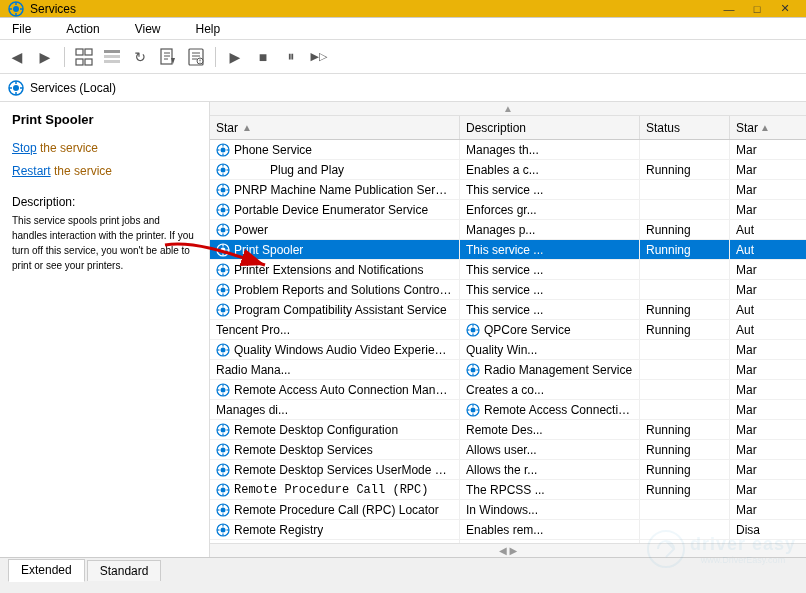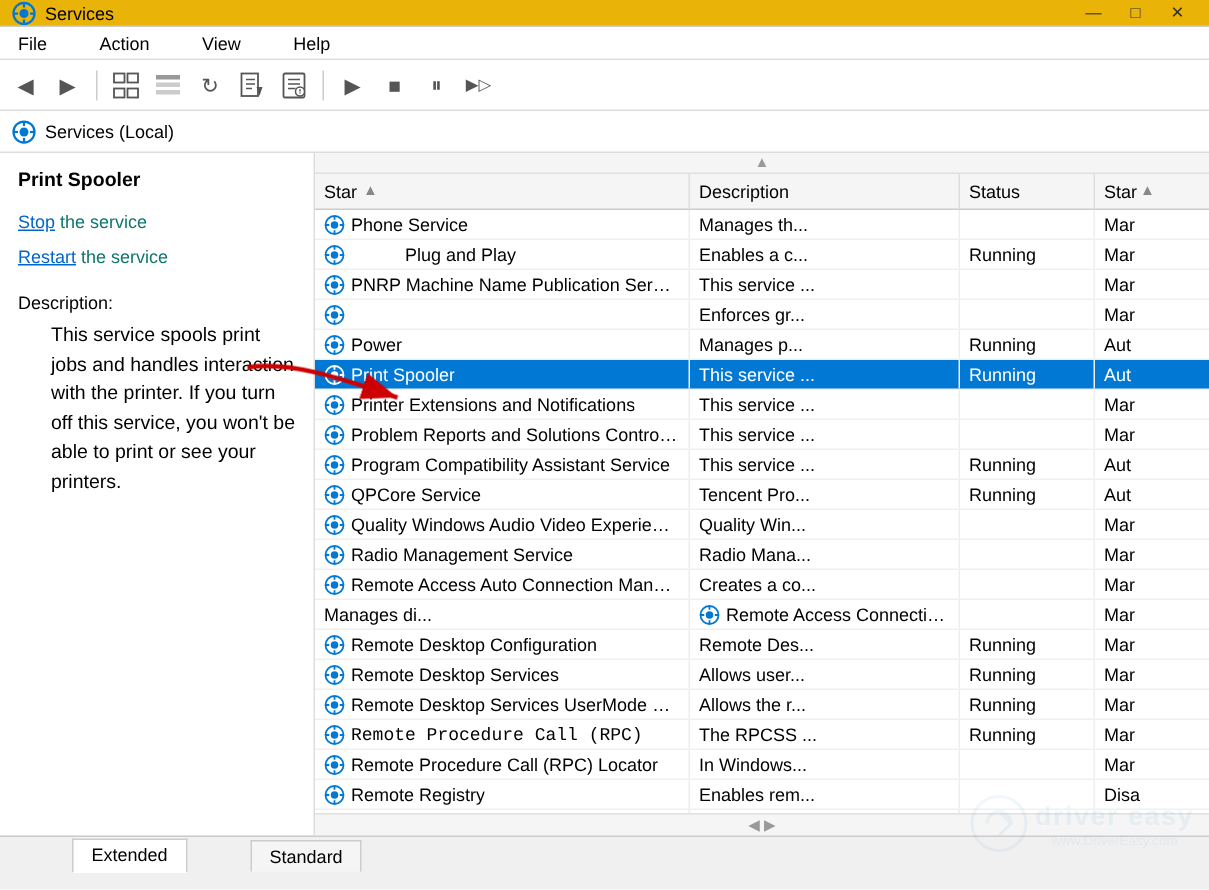--- a/index.html
+++ b/index.html
@@ -149,39 +149,38 @@
       color: #000;
       margin-bottom: 12px;
     }
     .left-panel-link {
       color: #0066cc;
       text-decoration: underline;
       cursor: pointer;
       display: inline;
     }
     .left-panel-text {
-      color: #0f766e;
+      color: #a16207;
       display: inline;
       margin-top: 35px;
     }
     .left-panel-action {
       margin-bottom: 4px;
       line-height: 1.6;
     }
     .left-panel-desc-title {
       font-weight: normal;
       color: #000;
       margin-top: 14px;
       margin-bottom: 4px;
     }
     .left-panel-desc-text {
       color: #000;
       line-height: 1.5;
-      font-size: 13px;
-      margin-left: 22px;
+      font-size: 10px;
     }
 
     
     .right-panel {
       flex: 1;
       display: flex;
       flex-direction: column;
       overflow: hidden;
     }
     .table-header {
@@ -265,21 +264,20 @@
     }
     .tab {
       padding: 3px 12px;
       font-size: 12px;
       cursor: pointer;
       border: 1px solid #ccc;
       background: #f5f5f5;
       border-bottom: none;
       margin-right: 2px;
       color: #000;
-      margin-left: 40px;
     }
     .tab.active {
       background: #fff;
       border-bottom: 1px solid #fff;
       margin-bottom: -1px;
       padding-bottom: 4px;
     }
 
     
     .watermark {
@@ -487,20 +485,21 @@
                 <span class="service-icon">
                   <svg width="14" height="14" viewBox="0 0 14 14">
       <circle cx="7" cy="7" r="6" fill="none" stroke="#0078d4" stroke-width="1.2"></circle>
       <circle cx="7" cy="7" r="2.5" fill="#0078d4"></circle>
       <line x1="7" y1="1" x2="7" y2="3.5" stroke="#0078d4" stroke-width="1.2"></line>
       <line x1="7" y1="10.5" x2="7" y2="13" stroke="#0078d4" stroke-width="1.2"></line>
       <line x1="1" y1="7" x2="3.5" y2="7" stroke="#0078d4" stroke-width="1.2"></line>
       <line x1="10.5" y1="7" x2="13" y2="7" stroke="#0078d4" stroke-width="1.2"></line>
     </svg>
                 </span>
+                <span style="overflow: hidden; text-overflow: ellipsis; white-space: nowrap;">Portable Device Enumerator Service</span>
               </div>
               <div class="td">Enforces gr...</div>
               <div class="td"></div>
               <div class="td">Mar</div>
             </div>
             <div class="table-row">
               <div class="td">
                 <span class="service-icon">
                   <svg width="14" height="14" viewBox="0 0 14 14">
       <circle cx="7" cy="7" r="6" fill="none" stroke="#0078d4" stroke-width="1.2"></circle>
@@ -583,34 +582,34 @@
       <line x1="10.5" y1="7" x2="13" y2="7" stroke="#0078d4" stroke-width="1.2"></line>
     </svg>
                 </span>
                 <span style="overflow: hidden; text-overflow: ellipsis; white-space: nowrap;">Program Compatibility Assistant Service</span>
               </div>
               <div class="td">This service ...</div>
               <div class="td">Running</div>
               <div class="td">Aut</div>
             </div>
             <div class="table-row">
+              <div class="td">Tencent Pro...</div>
               <div class="td">
                 <span class="service-icon">
                   <svg width="14" height="14" viewBox="0 0 14 14">
       <circle cx="7" cy="7" r="6" fill="none" stroke="#0078d4" stroke-width="1.2"></circle>
       <circle cx="7" cy="7" r="2.5" fill="#0078d4"></circle>
       <line x1="7" y1="1" x2="7" y2="3.5" stroke="#0078d4" stroke-width="1.2"></line>
       <line x1="7" y1="10.5" x2="7" y2="13" stroke="#0078d4" stroke-width="1.2"></line>
       <line x1="1" y1="7" x2="3.5" y2="7" stroke="#0078d4" stroke-width="1.2"></line>
       <line x1="10.5" y1="7" x2="13" y2="7" stroke="#0078d4" stroke-width="1.2"></line>
     </svg>
                 </span>
                 <span style="overflow: hidden; text-overflow: ellipsis; white-space: nowrap;">QPCore Service</span>
               </div>
-              <div class="td">Tencent Pro...</div>
               <div class="td">Running</div>
               <div class="td">Aut</div>
             </div>
             <div class="table-row">
               <div class="td">
                 <span class="service-icon">
                   <svg width="14" height="14" viewBox="0 0 14 14">
       <circle cx="7" cy="7" r="6" fill="none" stroke="#0078d4" stroke-width="1.2"></circle>
       <circle cx="7" cy="7" r="2.5" fill="#0078d4"></circle>
       <line x1="7" y1="1" x2="7" y2="3.5" stroke="#0078d4" stroke-width="1.2"></line>
@@ -619,34 +618,34 @@
       <line x1="10.5" y1="7" x2="13" y2="7" stroke="#0078d4" stroke-width="1.2"></line>
     </svg>
                 </span>
                 <span style="overflow: hidden; text-overflow: ellipsis; white-space: nowrap;">Quality Windows Audio Video Experience</span>
               </div>
               <div class="td">Quality Win...</div>
               <div class="td"></div>
               <div class="td">Mar</div>
             </div>
             <div class="table-row">
+              <div class="td">Radio Mana...</div>
               <div class="td">
                 <span class="service-icon">
                   <svg width="14" height="14" viewBox="0 0 14 14">
       <circle cx="7" cy="7" r="6" fill="none" stroke="#0078d4" stroke-width="1.2"></circle>
       <circle cx="7" cy="7" r="2.5" fill="#0078d4"></circle>
       <line x1="7" y1="1" x2="7" y2="3.5" stroke="#0078d4" stroke-width="1.2"></line>
       <line x1="7" y1="10.5" x2="7" y2="13" stroke="#0078d4" stroke-width="1.2"></line>
       <line x1="1" y1="7" x2="3.5" y2="7" stroke="#0078d4" stroke-width="1.2"></line>
       <line x1="10.5" y1="7" x2="13" y2="7" stroke="#0078d4" stroke-width="1.2"></line>
     </svg>
                 </span>
                 <span style="overflow: hidden; text-overflow: ellipsis; white-space: nowrap;">Radio Management Service</span>
               </div>
-              <div class="td">Radio Mana...</div>
               <div class="td"></div>
               <div class="td">Mar</div>
             </div>
             <div class="table-row">
               <div class="td">
                 <span class="service-icon">
                   <svg width="14" height="14" viewBox="0 0 14 14">
       <circle cx="7" cy="7" r="6" fill="none" stroke="#0078d4" stroke-width="1.2"></circle>
       <circle cx="7" cy="7" r="2.5" fill="#0078d4"></circle>
       <line x1="7" y1="1" x2="7" y2="3.5" stroke="#0078d4" stroke-width="1.2"></line>

